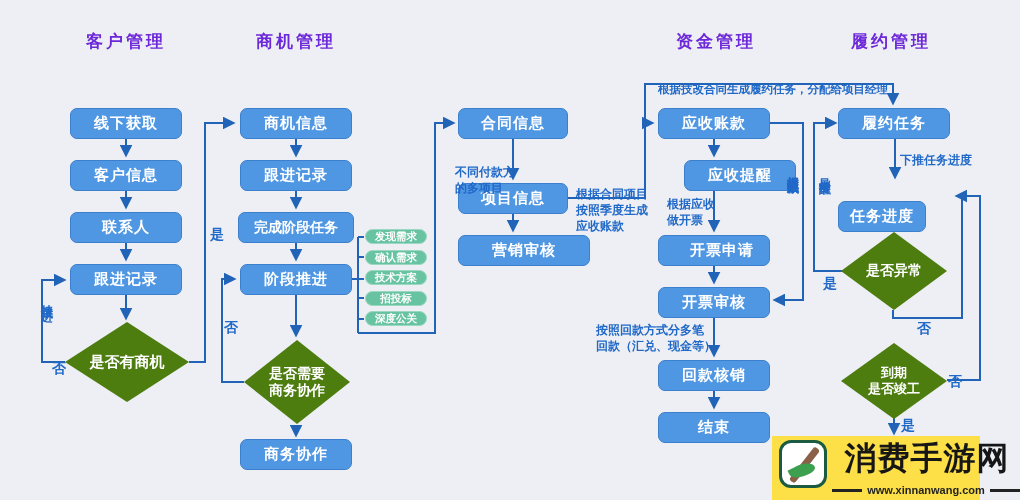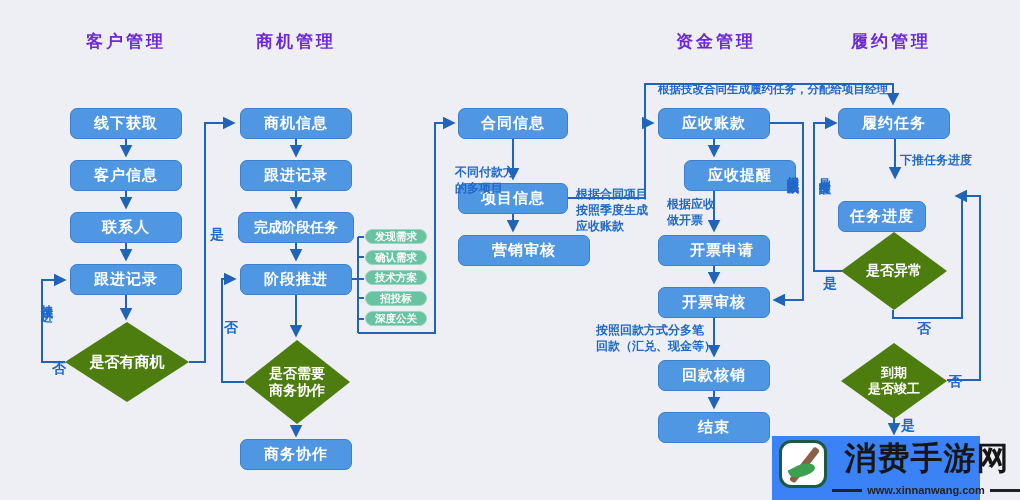--- a/index.html
+++ b/index.html
@@ -9,21 +9,21 @@
   .col-header{position:absolute;width:112px;text-align:center;color:#6d28d9;font-size:17px;font-weight:800;letter-spacing:3px;}
   .node{position:absolute;background:#4f97e3;border:1.5px solid #3b7fcd;border-radius:7px;color:#fff;font-weight:bold;font-size:15px;display:flex;align-items:center;justify-content:center;box-sizing:border-box;letter-spacing:1px;}
   .node.small-text{font-size:14px;letter-spacing:0;}
   .stage-tag{position:absolute;left:365px;width:62px;height:15px;background:#67c3a2;border:1px solid #9ad8bf;border-radius:8px;color:#fff;font-weight:bold;font-size:10.5px;display:flex;align-items:center;justify-content:center;box-sizing:border-box;}
   .diamond{position:absolute;background:#4d7c0f;color:#fff;font-weight:bold;display:flex;flex-direction:column;align-items:center;justify-content:center;text-align:center;line-height:1.25;}
   .dshape{clip-path:polygon(50% 0,100% 50%,50% 100%,0 50%);}
   .note{position:absolute;color:#2169c8;font-weight:bold;font-size:12px;line-height:1.35;white-space:pre-line;}
   .nowrap{white-space:nowrap;}
   .vnote{position:absolute;writing-mode:vertical-rl;text-orientation:upright;color:#2169c8;font-weight:bold;font-size:12px;letter-spacing:2px;}
   .branch{position:absolute;color:#2169c8;font-weight:bold;font-size:14px;}
-  .watermark{position:absolute;left:772px;top:436px;width:208px;height:64px;background:#3b82f6;}
+  .watermark{position:absolute;left:772px;top:436px;width:208px;height:64px;background:#fde047;}
   .wm-logo{position:absolute;left:7px;top:4px;width:48px;height:48px;background:#fff;border:3px solid #1c5b41;border-radius:12px;box-sizing:border-box;overflow:hidden;}
   .wm-stick{position:absolute;left:19px;top:1px;width:7px;height:42px;background:#8a6148;border-radius:3px;transform:rotate(38deg);}
   .wm-leaf{position:absolute;left:7px;top:21px;width:26px;height:13px;background:#3da04f;border-radius:0 100% 40% 100%;transform:rotate(-28deg);}
   .wm-title{position:absolute;left:62px;top:1px;width:186px;text-align:center;font-size:32px;font-weight:900;color:#161616;letter-spacing:1px;}
   .wm-url-row{position:absolute;left:60px;top:48px;width:188px;display:flex;align-items:center;gap:5px;}
   .wm-line{height:3px;background:#222;flex:1;}
   .wm-url{font-size:11px;font-weight:bold;color:#222;white-space:nowrap;}
 </style>
 </head>
 <body>

